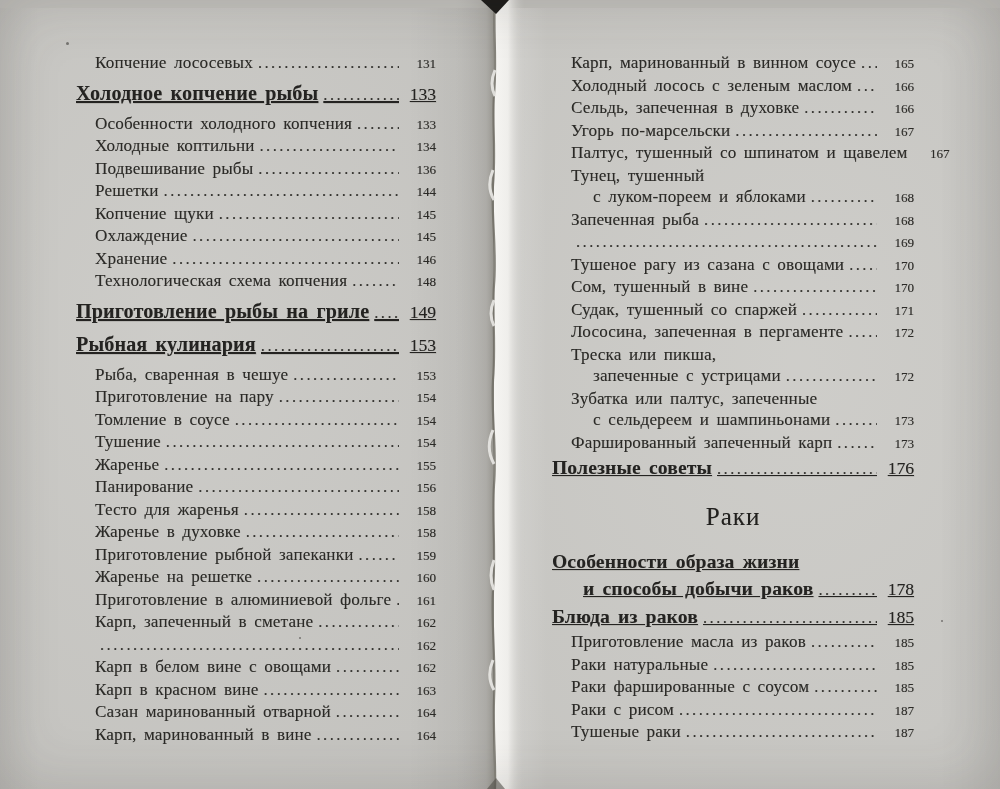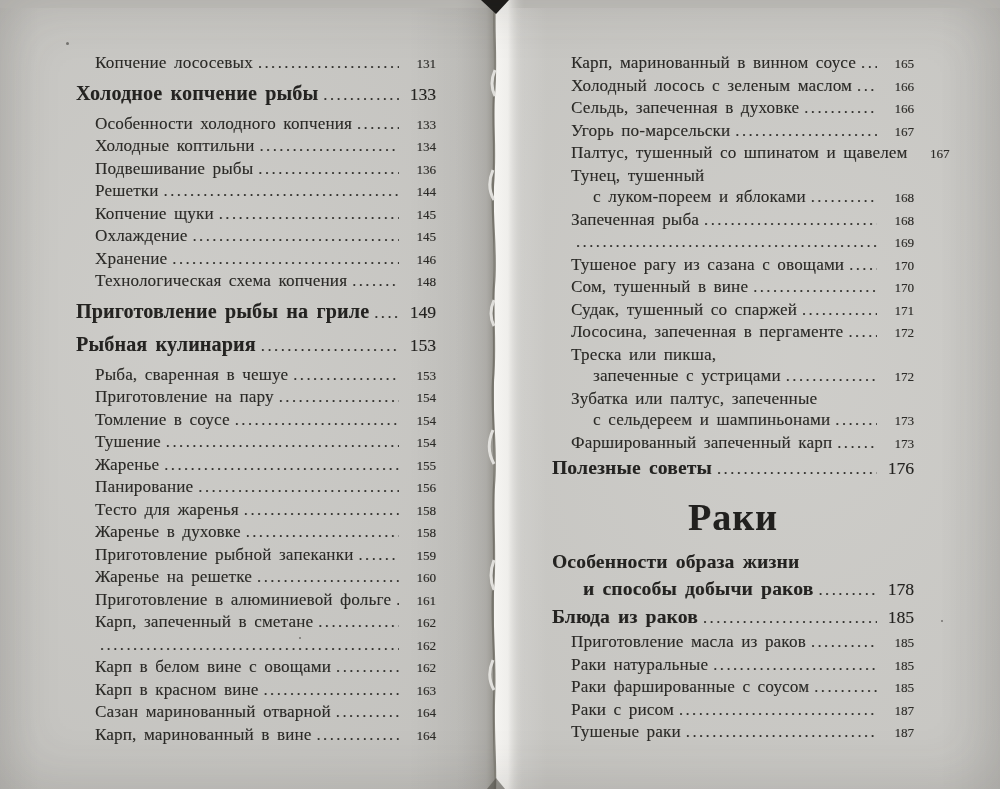--- a/index.html
+++ b/index.html
@@ -44,26 +44,27 @@
   .entry.sub .line, .entry.sub .prefix-line { padding-left: 19px; }
   .entry.sub .line.cont { padding-left: 41px; }
   .entry.heading .line.cont { padding-left: 31px; }
 
   .entry.heading {
     font-weight: bold;
     font-size: 20px;
     line-height: 27px;
     margin: 5px 0;
     color: #242321;
+    text-decoration: underline;
   }
   .toc-right .entry.heading { font-size: 19.5px; margin: 0 0; }
 
   .entry.part {
-    font-weight: bold;
-    font-size: 38px;
+    font-weight: normal;
+    font-size: 25px;
     line-height: 44px;
     text-align: center;
     margin: 13px 0 9px 0;
     color: #21201e;
     letter-spacing: 1px;
     word-spacing: 4px;
   }
 
   .leader { flex: 1 1 auto; overflow: hidden; white-space: nowrap; margin: 0 4px 0 5px; font-weight: normal; }
   .leader::after {

